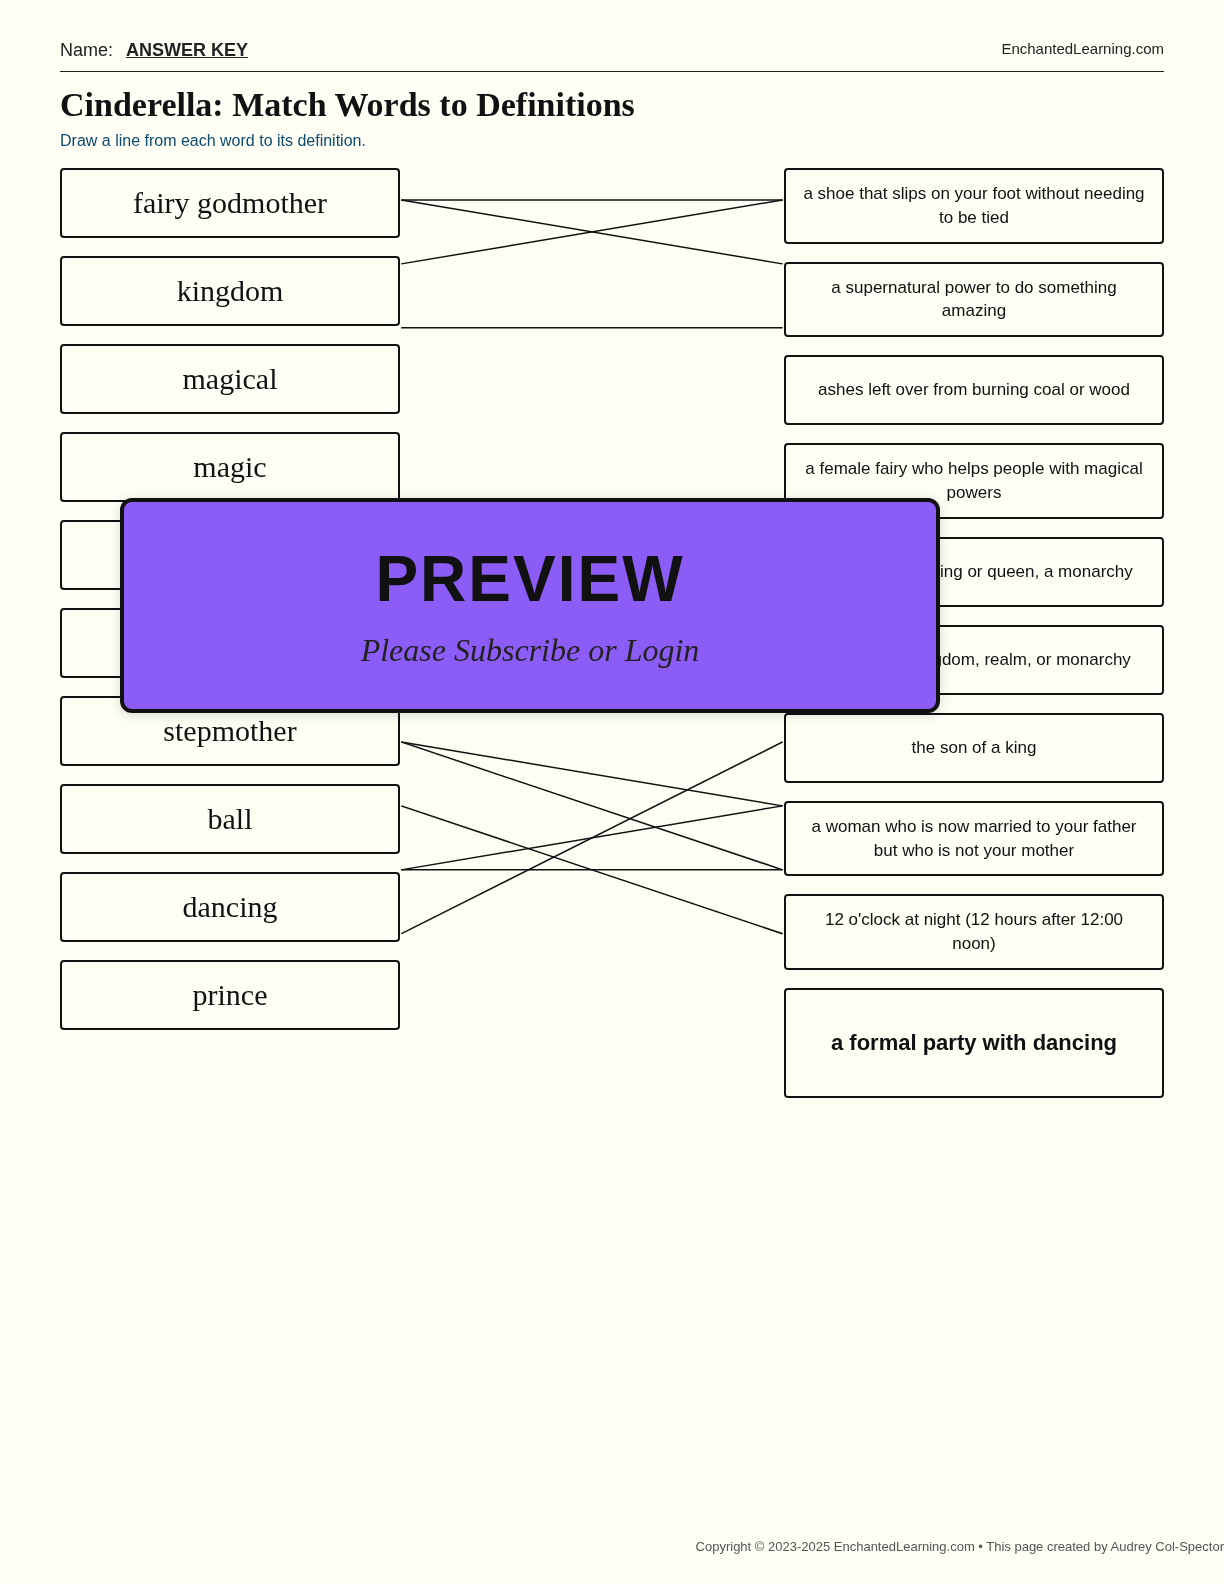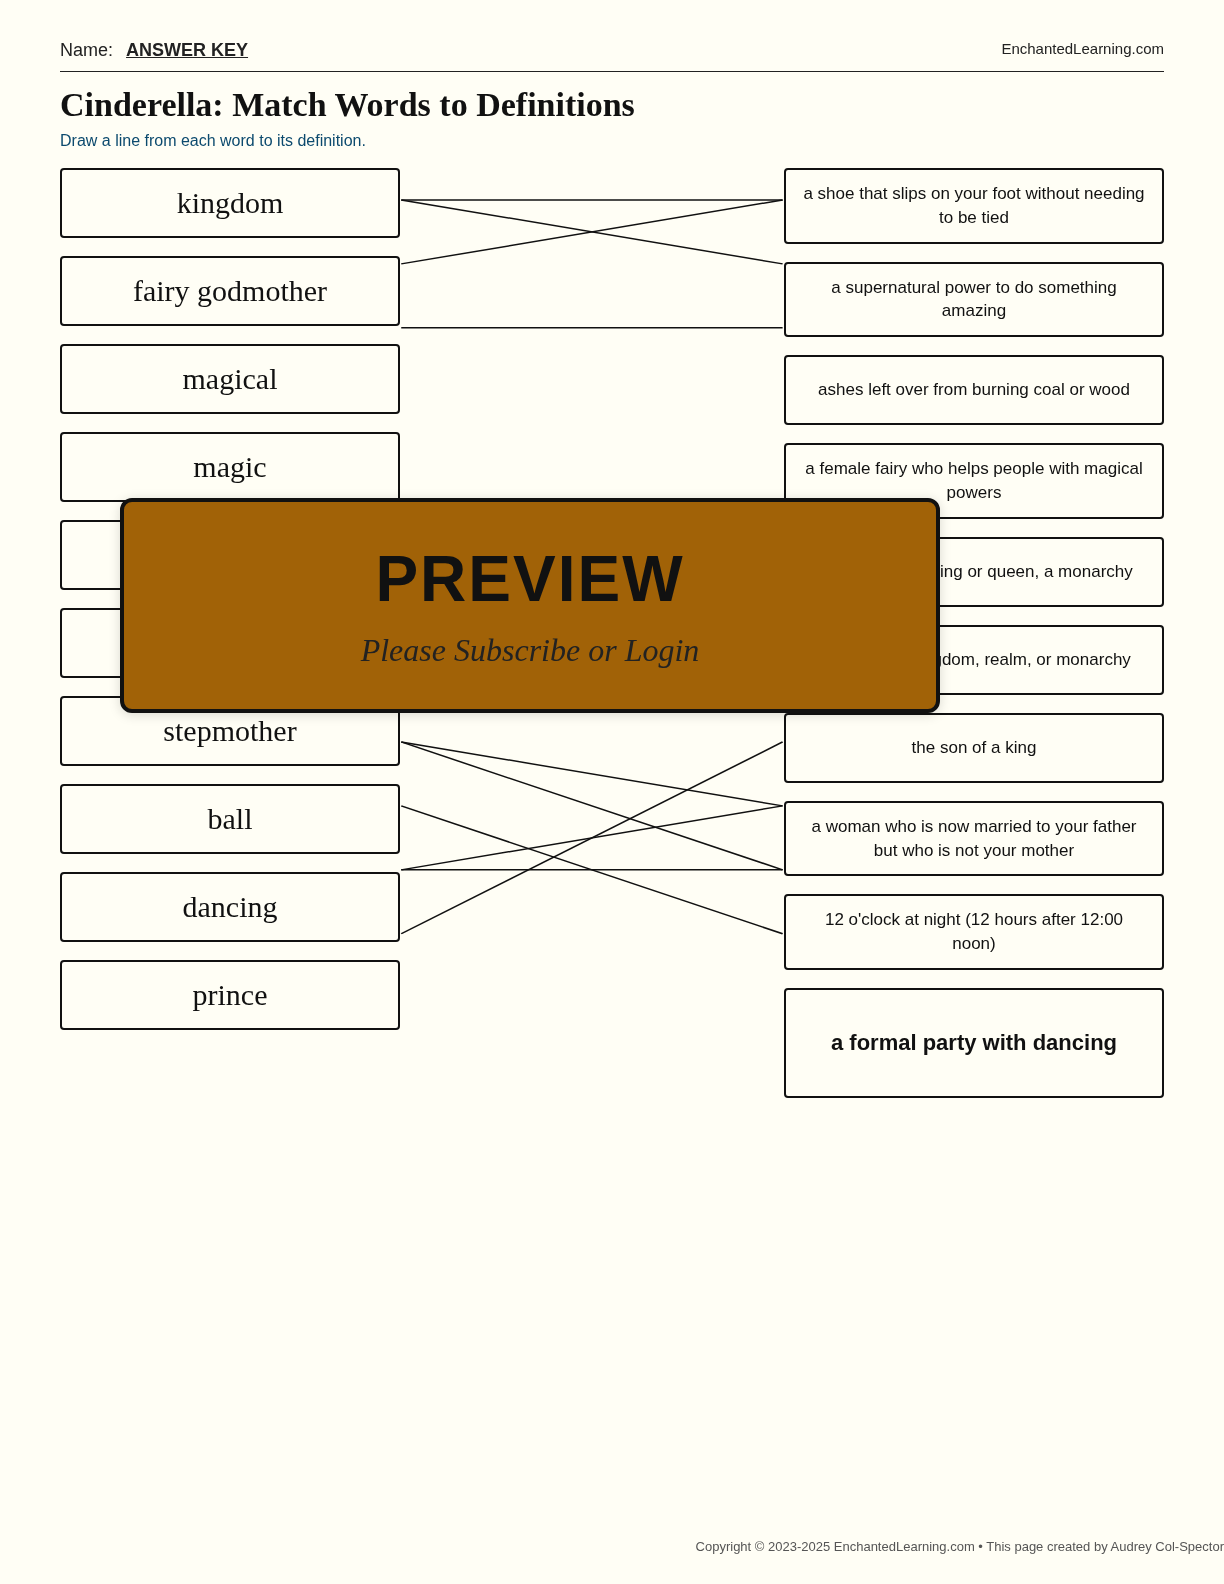--- a/index.html
+++ b/index.html
@@ -125,21 +125,21 @@
       font-size: 22px;
       font-weight: bold;
       min-height: 110px;
     }
     
     .preview-overlay {
       position: absolute;
       top: 330px;
       left: 60px;
       width: 820px;
-      background: #a16207;
+      background: #8b5cf6;
       border: 4px solid #111;
       border-radius: 12px;
       z-index: 10;
       padding: 40px 60px;
       text-align: center;
       box-shadow: 0 2px 12px rgba(0,0,0,0.15);
     }
     .preview-title {
       font-size: 64px;
       font-weight: 900;
@@ -201,22 +201,22 @@
       <line x1="340" y1="966" x2="720" y2="966" stroke="#111" stroke-width="2"></line>
 
       <line x1="340" y1="1054" x2="720" y2="790" stroke="#111" stroke-width="2"></line>
 
       <line x1="340" y1="790" x2="720" y2="966" stroke="#111" stroke-width="2"></line>
       <line x1="340" y1="966" x2="720" y2="878" stroke="#111" stroke-width="2"></line>
     </svg>
 
     <div class="columns">
       <div class="left-col">
+        <div class="word-box">fairy godmother</div>
         <div class="word-box">kingdom</div>
-        <div class="word-box">fairy godmother</div>
         <div class="word-box">magical</div>
         <div class="word-box">magic</div>
         <div class="word-box">midnight</div>
         <div class="word-box">cinder</div>
         <div class="word-box">stepmother</div>
         <div class="word-box">ball</div>
         <div class="word-box">dancing</div>
         <div class="word-box">prince</div>
       </div>
 

